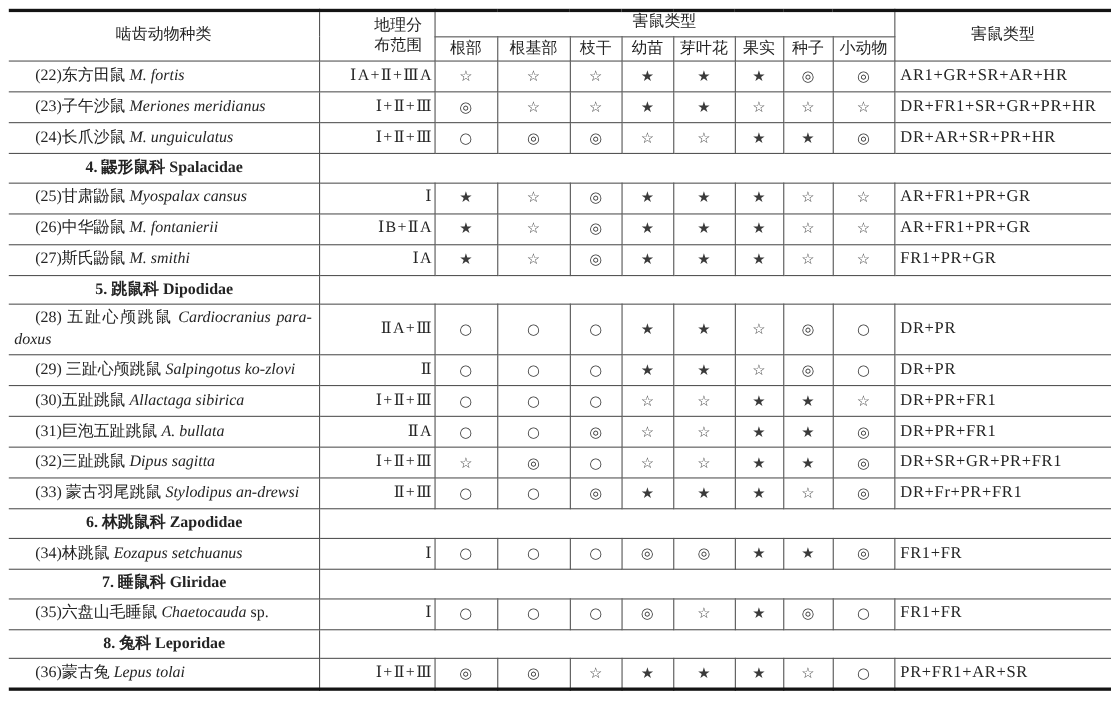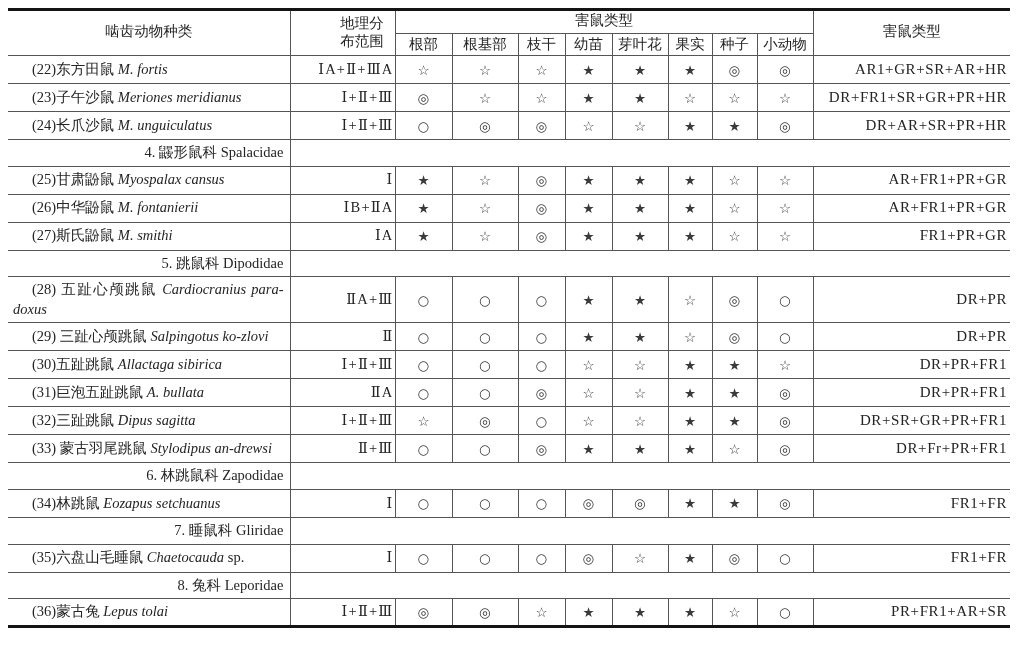--- a/index.html
+++ b/index.html
@@ -38,40 +38,40 @@
   tr.r-species { height: 28px; }
   tr.r-section { height: 23px; }
 
   .c-species {
     text-align: justify;
     padding: 3px 6px 3px 5px;
     text-indent: 19px;
   }
   .c-species i { }
   .c-section {
-    font-weight: normal;
+    font-weight: bold;
     text-indent: 0;
     padding-left: 7px;
-    text-align: right;
+    text-align: center;
   }
   .c-section-rest { background: #fff; }
   .c-dist {
     padding-left: 9px;
     letter-spacing: 1.2px;
     text-align: right;
   }
   .c-sym {
     text-align: center;
     font-size: 13.5px;
     font-family: "DejaVu Sans", sans-serif;
     color: #3a3a3a;
     padding: 0;
   }
   .c-pest {
-    text-align: right;
+    text-align: left;
     padding: 2px 3px 2px 5px;
     font-size: 15px;
     letter-spacing: 0.6px;
     word-break: break-all;
     line-height: 1.3;
   }
 </style>
 </head>
 <body>
 

